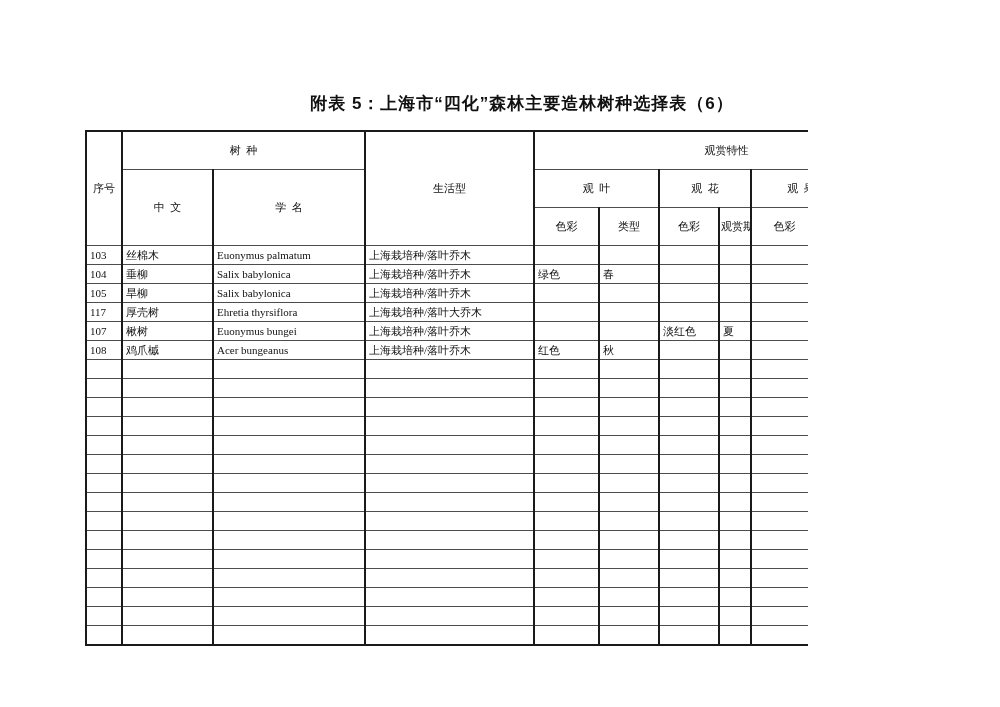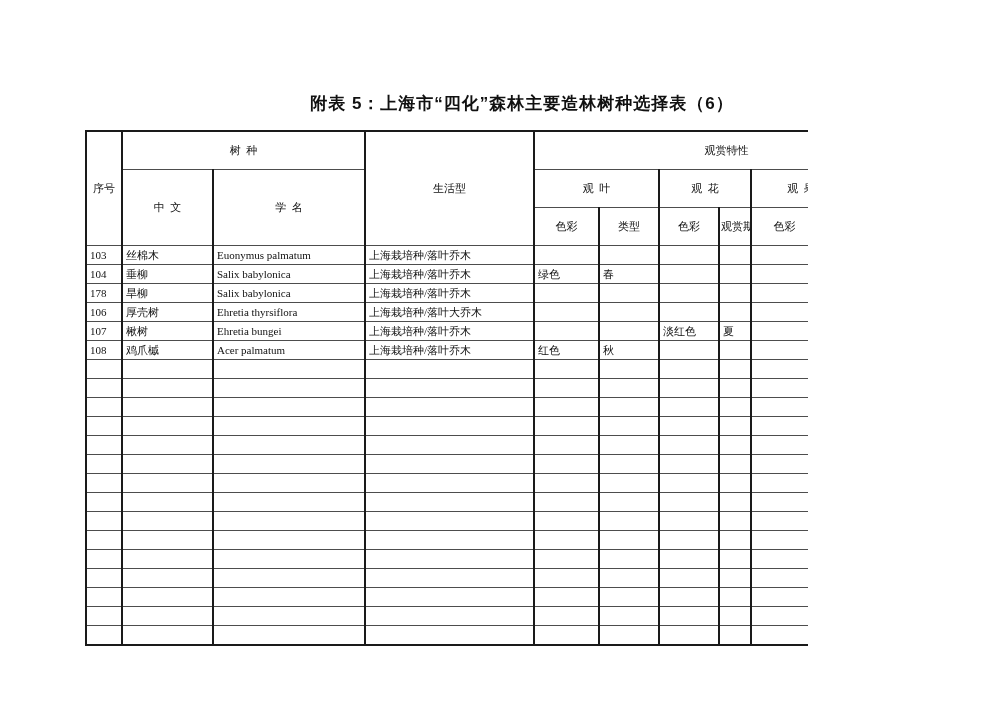--- a/index.html
+++ b/index.html
@@ -133,62 +133,62 @@
           <td>上海栽培种/落叶乔木</td>
           <td>绿色</td>
           <td>春</td>
           <td></td>
           <td></td>
           <td></td>
           <td></td>
           <td></td>
         </tr>
         <tr>
-          <td class="c-center">178</td>
+          <td class="c-center">105</td>
           <td>旱柳</td>
           <td>Salix babylonica</td>
           <td>上海栽培种/落叶乔木</td>
           <td></td>
           <td></td>
           <td></td>
           <td></td>
           <td></td>
           <td></td>
           <td></td>
         </tr>
         <tr>
-          <td class="c-center">106</td>
+          <td class="c-center">117</td>
           <td>厚壳树</td>
           <td>Ehretia thyrsiflora</td>
           <td>上海栽培种/落叶大乔木</td>
           <td></td>
           <td></td>
           <td></td>
           <td></td>
           <td></td>
           <td></td>
           <td></td>
         </tr>
         <tr>
           <td class="c-center">107</td>
           <td>楸树</td>
-          <td>Ehretia bungei</td>
+          <td>Euonymus bungei</td>
           <td>上海栽培种/落叶乔木</td>
           <td></td>
           <td></td>
           <td>淡红色</td>
           <td>夏</td>
           <td></td>
           <td></td>
           <td></td>
         </tr>
         <tr>
           <td class="c-center">108</td>
           <td>鸡爪槭</td>
-          <td>Acer palmatum</td>
+          <td>Acer bungeanus</td>
           <td>上海栽培种/落叶乔木</td>
           <td>红色</td>
           <td>秋</td>
           <td></td>
           <td></td>
           <td></td>
           <td></td>
           <td></td>
         </tr>
         <tr>

